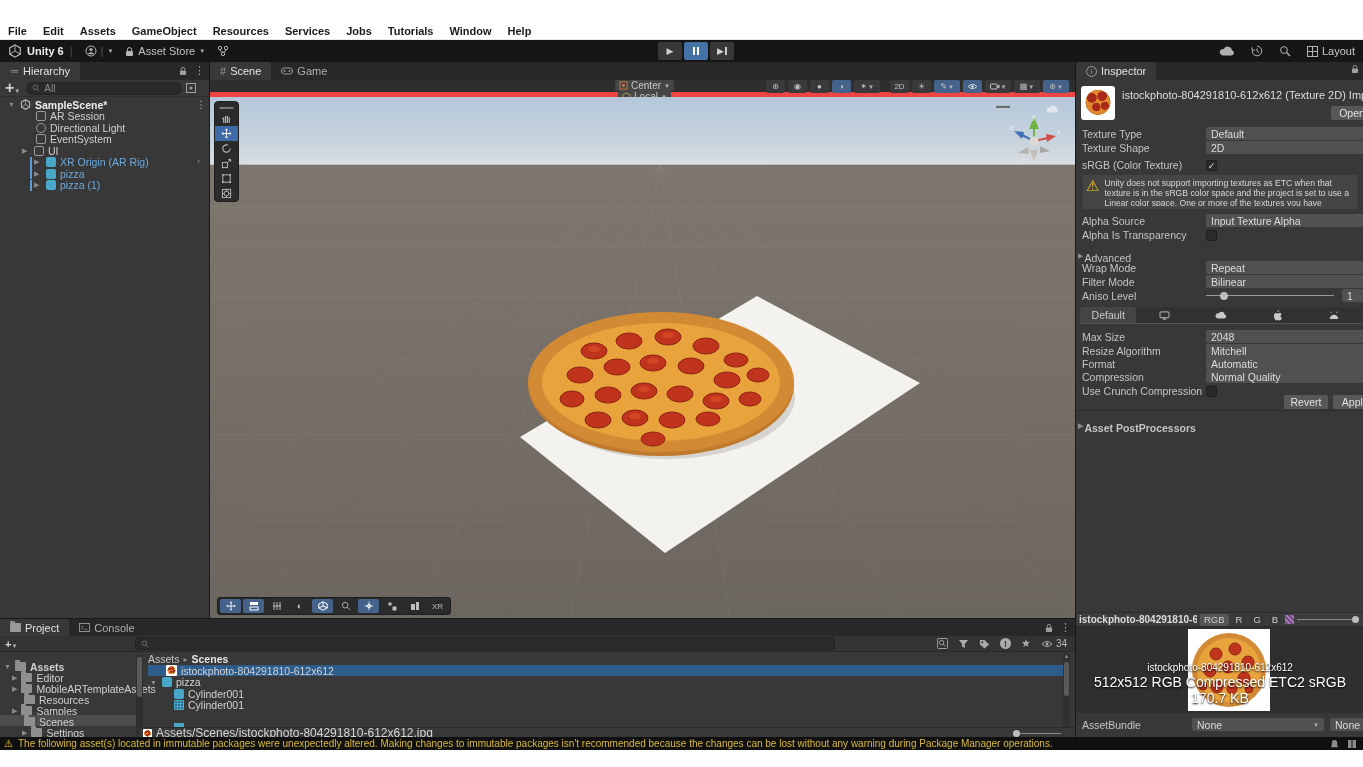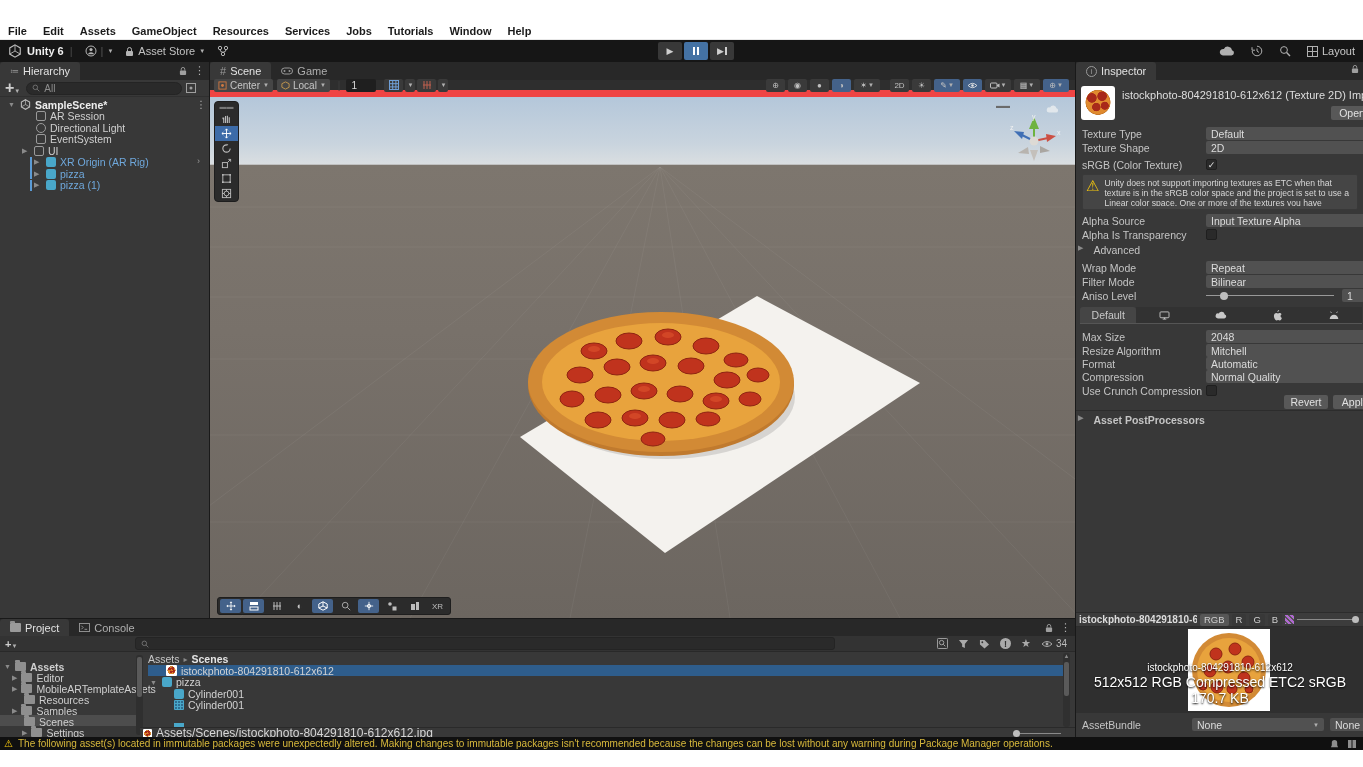--- a/index.html
+++ b/index.html
@@ -29,39 +29,39 @@
   .hier-tools{position:absolute;left:0;top:18px;right:0;height:17px;background:#383838;border-bottom:1px solid #2f2f2f;display:flex;align-items:center;}
   .search{height:13px;background:#2a2a2a;border:1px solid #242424;border-radius:7px;display:flex;align-items:center;padding:0 5px;gap:4px;color:#8d8d8d;font-size:10px;}
   .trow{position:absolute;height:11px;display:flex;align-items:center;gap:4px;font-size:10.5px;color:#cfcfcf;white-space:nowrap;}
   .trow .arr{color:#8a8a8a;font-size:7px;width:8px;}
   .bluetxt{color:#6fa8dc;}
   .bbar{position:absolute;width:2px;height:11px;background:#5b9bd5;}
   .goicon{width:10px;height:10px;border:1px solid #9a9a9a;border-radius:2px;display:inline-block;}
   .cubeicon{width:10px;height:10px;background:#3e7fb5;border-radius:2px;display:inline-block;}
   .cubeicon.teal{background:#49a7c9;}
   
-  .scn-tools{position:absolute;left:0;top:18px;right:0;height:17px;background:#2e2e2e;border-bottom:7px solid #ef4444;display:flex;align-items:center;font-size:10px;color:#c6c6c6;}
+  .scn-tools{position:absolute;left:0;top:18px;right:0;height:17px;background:#2e2e2e;border-bottom:5px solid #ef4444;display:flex;align-items:center;font-size:10px;color:#c6c6c6;flex-direction:column;}
   .sbtn{height:13px;background:#464646;border-radius:2px;display:flex;align-items:center;gap:3px;padding:0 4px;margin-left:4px;}
   .ibtn{width:19px;height:13px;background:#3a3a3a;border-radius:2px;display:flex;align-items:center;justify-content:center;gap:1px;margin-left:2px;color:#c0c0c0;font-size:8px;}
   .ibtn.on{background:#44628a;}
   .viewport{position:absolute;left:0;top:35px;right:0;bottom:0;background:linear-gradient(#b4c7da 0%,#c9d4de 9%,#dadee1 12.9%,#7d766e 13.1%,#78716a 45%,#6c6660 100%);}
   .plane{position:absolute;inset:0;background:#f4f2ee;clip-path:polygon(310px 340px,547px 199px,710px 286px,455px 456px);}
   .palette{position:absolute;left:4px;top:4px;width:25px;background:#2b2b2b;border:1px solid #1e1e1e;border-radius:4px;overflow:hidden;}
   .palette .h{height:9px;display:flex;align-items:center;justify-content:center;color:#777;font-size:7px;}
   .ptool{height:15px;display:flex;align-items:center;justify-content:center;color:#bdbdbd;}
   .ptool.on{background:#3c6ba8;color:#fff;}
   .botbar{position:absolute;left:7px;bottom:3px;height:18px;background:#2b2b2b;border:1px solid #1e1e1e;border-radius:3px;display:flex;align-items:center;padding:1px;}
   .obtn{width:21px;height:14px;border-radius:2px;display:flex;align-items:center;justify-content:center;color:#c4c4c4;font-size:9px;margin:0 1px;}
   .obtn.on{background:#44628a;}
   
-  .irow{position:absolute;left:6px;right:0;height:13px;display:flex;align-items:center;font-size:10.5px;color:#c4c4c4;white-space:nowrap;}
+  .irow{position:absolute;left:6px;right:0;height:13px;display:flex;align-items:flex-end;font-size:10.5px;color:#c4c4c4;white-space:nowrap;}
   .ilabel{width:124px;flex:none;overflow:hidden;}
   .ifield{height:13px;background:#515151;border-radius:2px;color:#dcdcdc;padding:0 5px;display:flex;align-items:center;width:170px;flex:none;}
   .chk{width:11px;height:11px;background:#2a2a2a;border:1px solid #1f1f1f;border-radius:2px;color:#e0e0e0;font-size:9px;display:flex;align-items:center;justify-content:center;}
-  .fold{color:#c4c4c4;font-size:10.5px;display:flex;gap:10px;}
+  .fold{color:#c4c4c4;font-size:10.5px;display:flex;gap:1px;margin-top:8px;}
   .ptab{height:16px;display:flex;align-items:center;justify-content:center;flex:1;color:#c8c8c8;font-size:10.5px;background:#323232;}
   .ptab.active{background:#454545;border-radius:3px 3px 0 0;}
   .btn{height:14px;background:#585858;border-radius:2px;color:#e0e0e0;font-size:10.5px;display:flex;align-items:center;justify-content:center;}
   .chanbtn{height:12px;padding:0 4px;border-radius:2px;background:#383838;color:#cecece;font-size:9.5px;display:flex;align-items:center;}
   .chanbtn.active{background:#565656;}
   
   .foldrow{position:absolute;height:11px;display:flex;align-items:center;gap:4px;font-size:10.5px;color:#cfcfcf;white-space:nowrap;}
   .foldericon{width:11px;height:9px;background:#8f8f8f;border-radius:1px;position:relative;display:inline-block;}
   .foldericon:before{content:"";position:absolute;left:0;top:-2px;width:5px;height:2px;background:#8f8f8f;border-radius:1px 1px 0 0;}
   .arow{position:absolute;left:148px;right:12px;height:11px;display:flex;align-items:center;gap:4px;font-size:10.5px;color:#d2d2d2;white-space:nowrap;}

